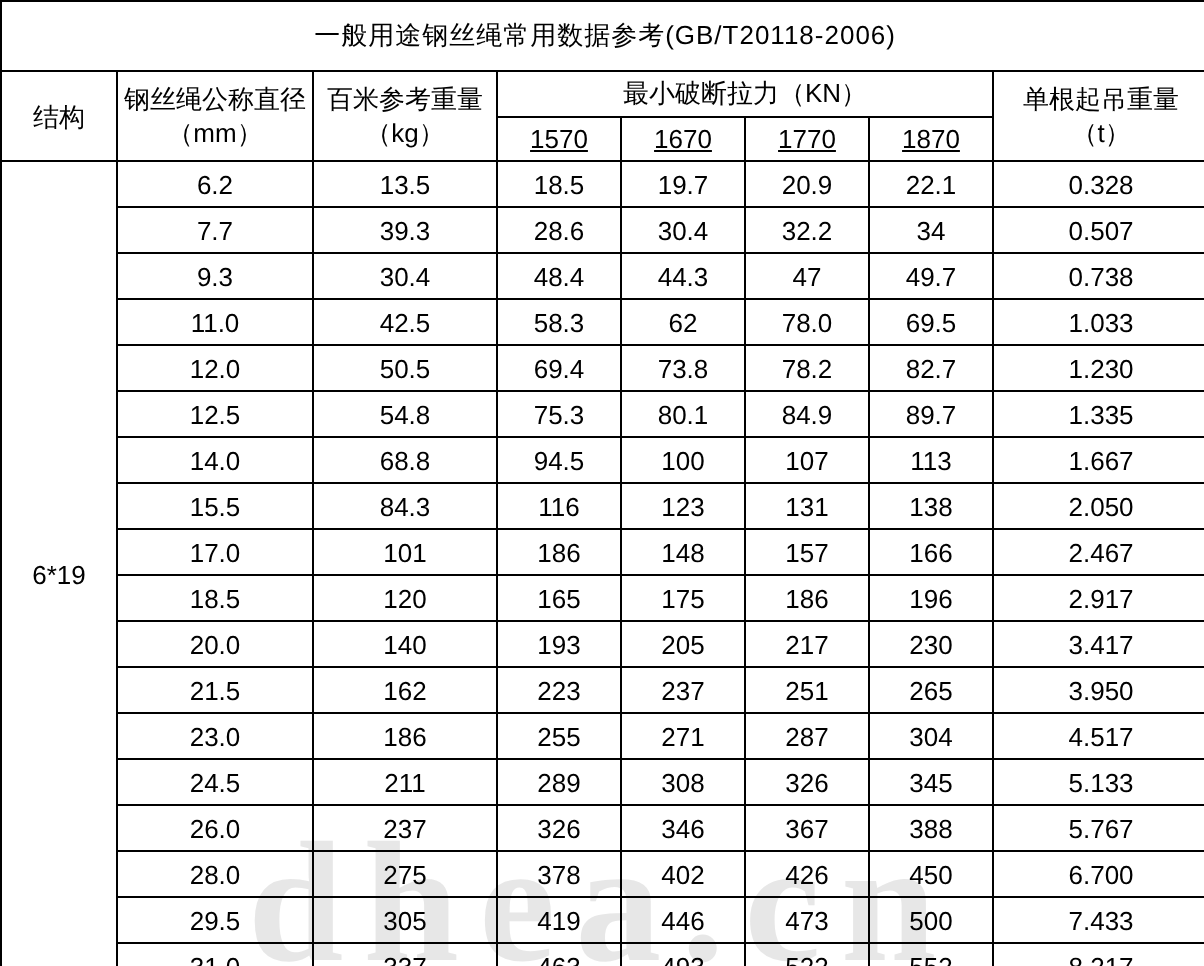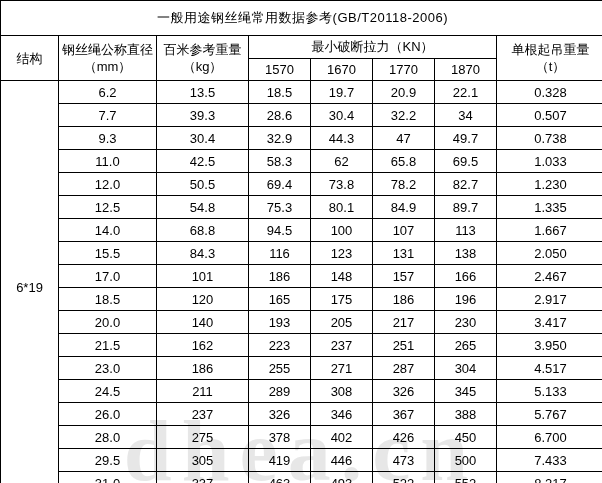--- a/index.html
+++ b/index.html
@@ -60,20 +60,21 @@
   }
   .hdr {
     font-size: 12.5px;
     line-height: 17px;
     height: 44px;
     padding: 2px 1px;
   }
   .hdr-sub {
     font-size: 12.5px;
     height: 21px;
+    text-decoration: underline;
   }
   .hdr-top {
     height: 22px;
     font-size: 12.5px;
     margin-top: 47px;
   }
   .struct-cell {
     font-size: 13px;
   }
   tbody td {
@@ -138,32 +139,32 @@
         <td>39.3</td>
         <td>28.6</td>
         <td>30.4</td>
         <td>32.2</td>
         <td>34</td>
         <td>0.507</td>
       </tr>
       <tr>
         <td>9.3</td>
         <td>30.4</td>
-        <td>32.9</td>
+        <td>48.4</td>
         <td>44.3</td>
         <td>47</td>
         <td>49.7</td>
         <td>0.738</td>
       </tr>
       <tr>
         <td>11.0</td>
         <td>42.5</td>
         <td>58.3</td>
         <td>62</td>
-        <td>65.8</td>
+        <td>78.0</td>
         <td>69.5</td>
         <td>1.033</td>
       </tr>
       <tr>
         <td>12.0</td>
         <td>50.5</td>
         <td>69.4</td>
         <td>73.8</td>
         <td>78.2</td>
         <td>82.7</td>

